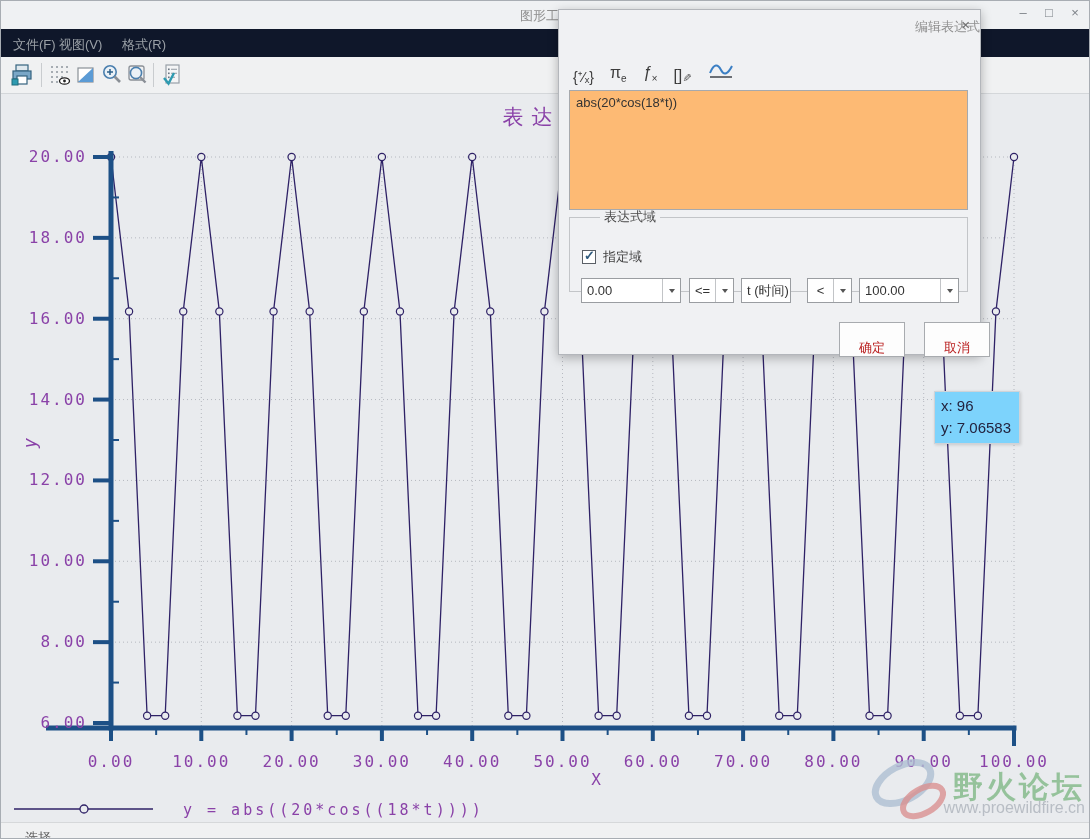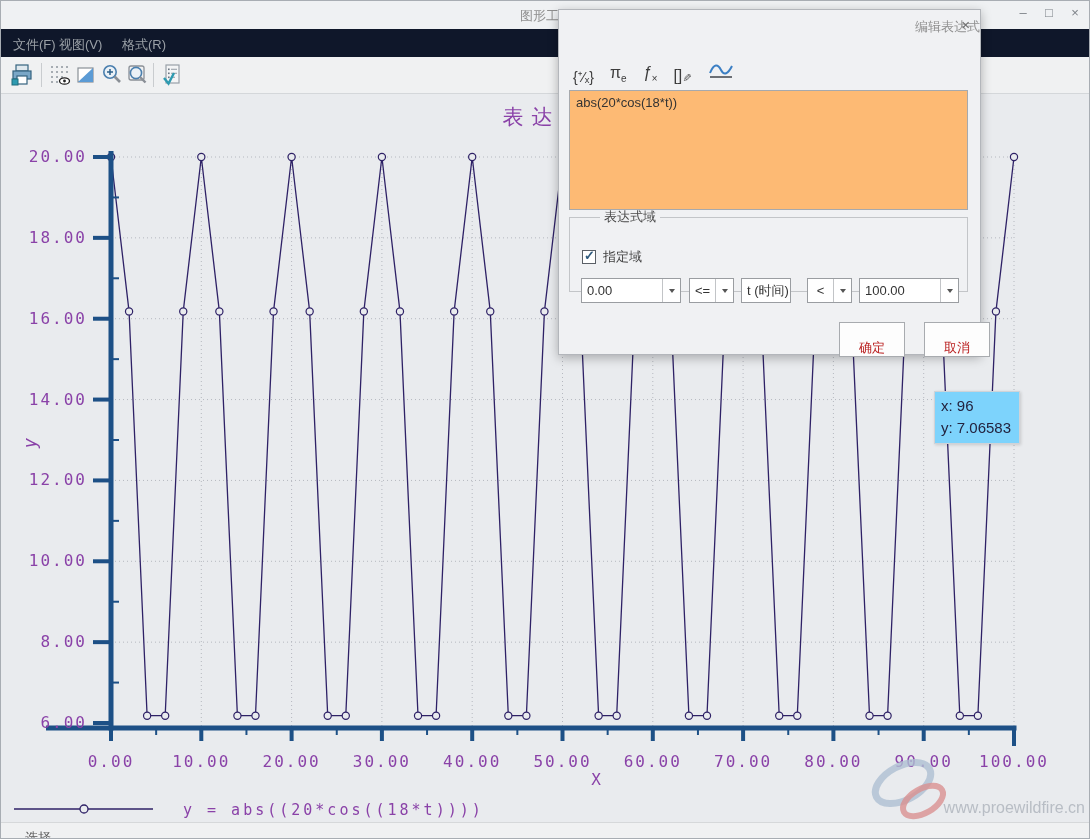--- a/index.html
+++ b/index.html
@@ -370,18 +370,19 @@
 
   <button class="dlg-btn" style="left:280px">确定</button>
   <button class="dlg-btn" style="left:365px">取消</button>
 </div>
 
 <div class="watermark">
   <svg class="wm-logo" width="110" height="64" viewBox="0 0 110 64">
     <ellipse cx="42" cy="26" rx="30" ry="17" fill="none" stroke="#aebfd2" stroke-width="7" transform="rotate(-28 42 26)" opacity="0.8"></ellipse>
     <ellipse cx="62" cy="44" rx="22" ry="12" fill="none" stroke="#d99191" stroke-width="6" transform="rotate(-30 62 44)" opacity="0.8"></ellipse>
   </svg>
+  <div class="wm-name">野火论坛</div>
   <div class="wm-url">www.proewildfire.cn</div>
 </div>
 
 <div class="statusbar">
   <span class="status-text">选择</span>
 </div>
 
 </body></html>

